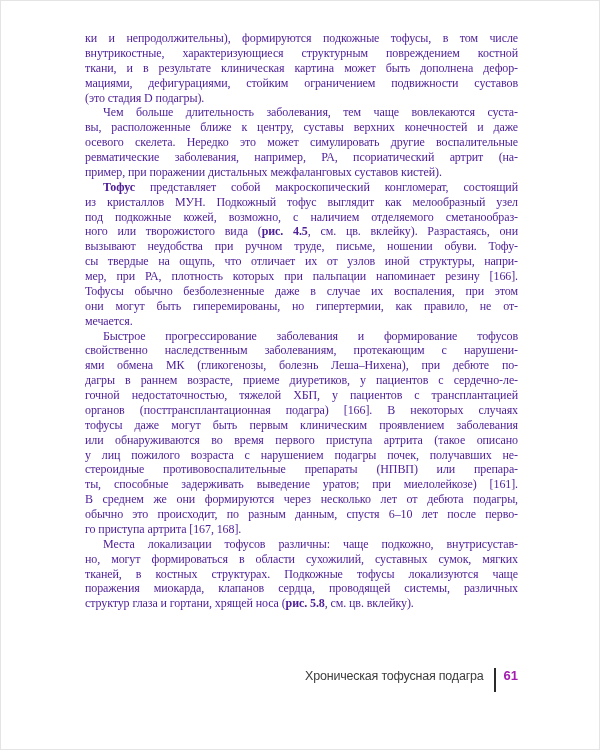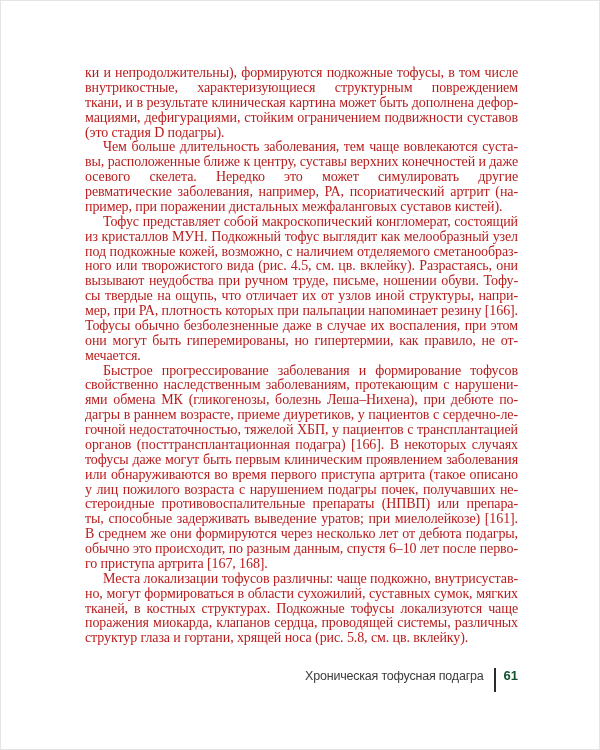--- a/index.html
+++ b/index.html
@@ -16,45 +16,45 @@
   .page-frame {
     position: absolute;
     inset: 0;
     border: 1px solid #e4e4e4;
     box-sizing: border-box;
     pointer-events: none;
   }
   .text-block {
     position: absolute;
     left: 85px;
-    top: 66px;
+    top: 31px;
     width: 433px;
     font-family: "Liberation Serif", "DejaVu Serif", serif;
-    font-size: 14px;
+    font-size: 12px;
     line-height: 14.88px;
     letter-spacing: -0.1px;
-    color: #b91c1c;
+    color: #4c1d95;
   }
   .paragraph {
     margin: 0;
   }
   .line {
     text-align: justify;
     text-align-last: justify;
     height: 14.88px;
     overflow: hidden;
   }
   .line.last {
     text-align-last: left;
   }
   .line.indent {
     text-indent: 18px;
   }
   .line b {
-    font-weight: normal;
+    font-weight: bold;
   }
   .page-footer {
     position: absolute;
     top: 668px;
     right: 82px;
     display: flex;
     font-family: "Liberation Sans", "DejaVu Sans", sans-serif;
   }
   .running-title {
     font-size: 12.5px;
@@ -65,21 +65,21 @@
   .footer-divider {
     width: 2px;
     height: 24px;
     background: #2b2b2b;
     margin-left: 10px;
     margin-right: 8px;
   }
   .page-number {
     font-size: 13px;
     font-weight: bold;
-    color: #14532d;
+    color: #a21caf;
   }
 </style>
 </head>
 <body>
 
 <div class="page-frame"></div>
 
 <div class="text-block">
     <div class="paragraph">
       <div class="line">ки и непродолжительны), формируются подкожные тофусы, в том числе</div>

